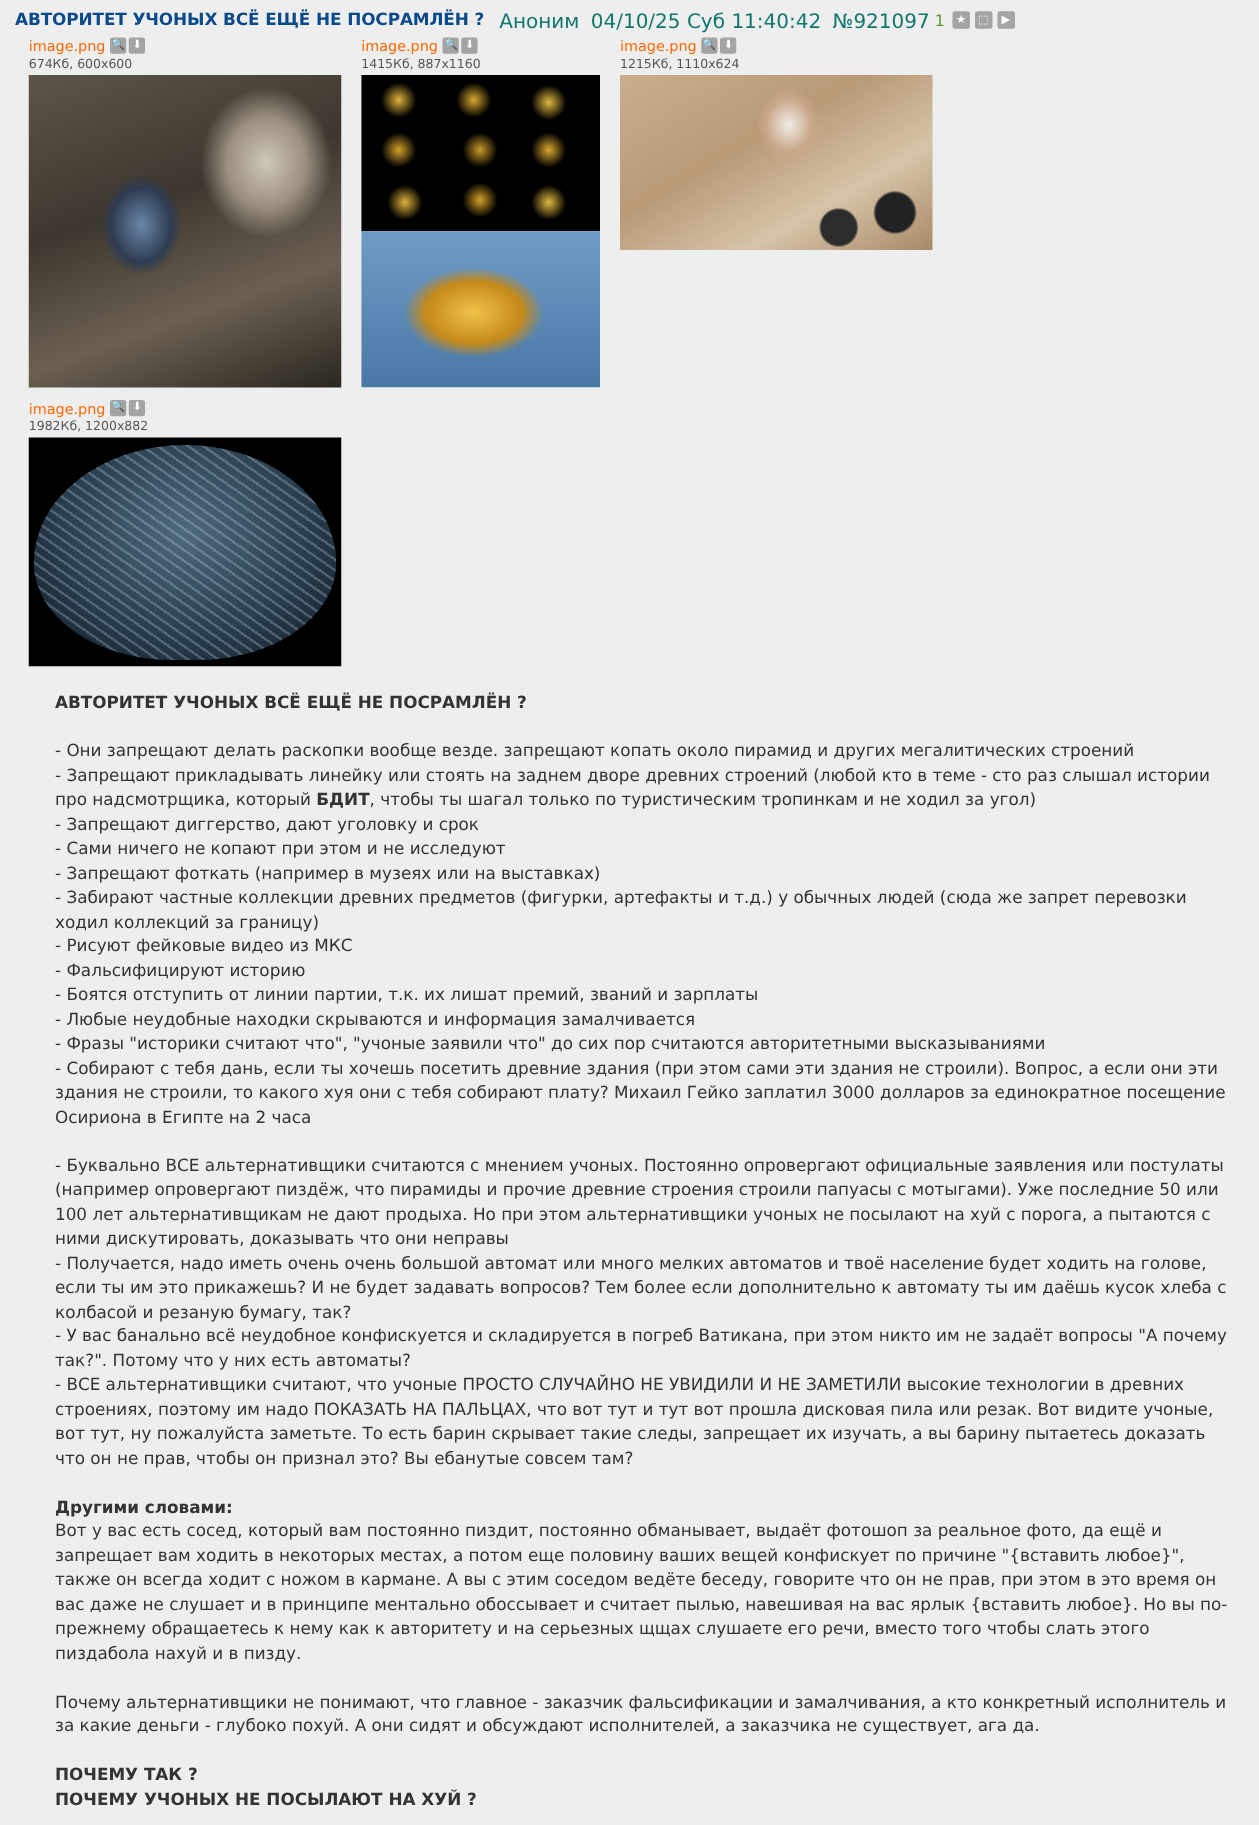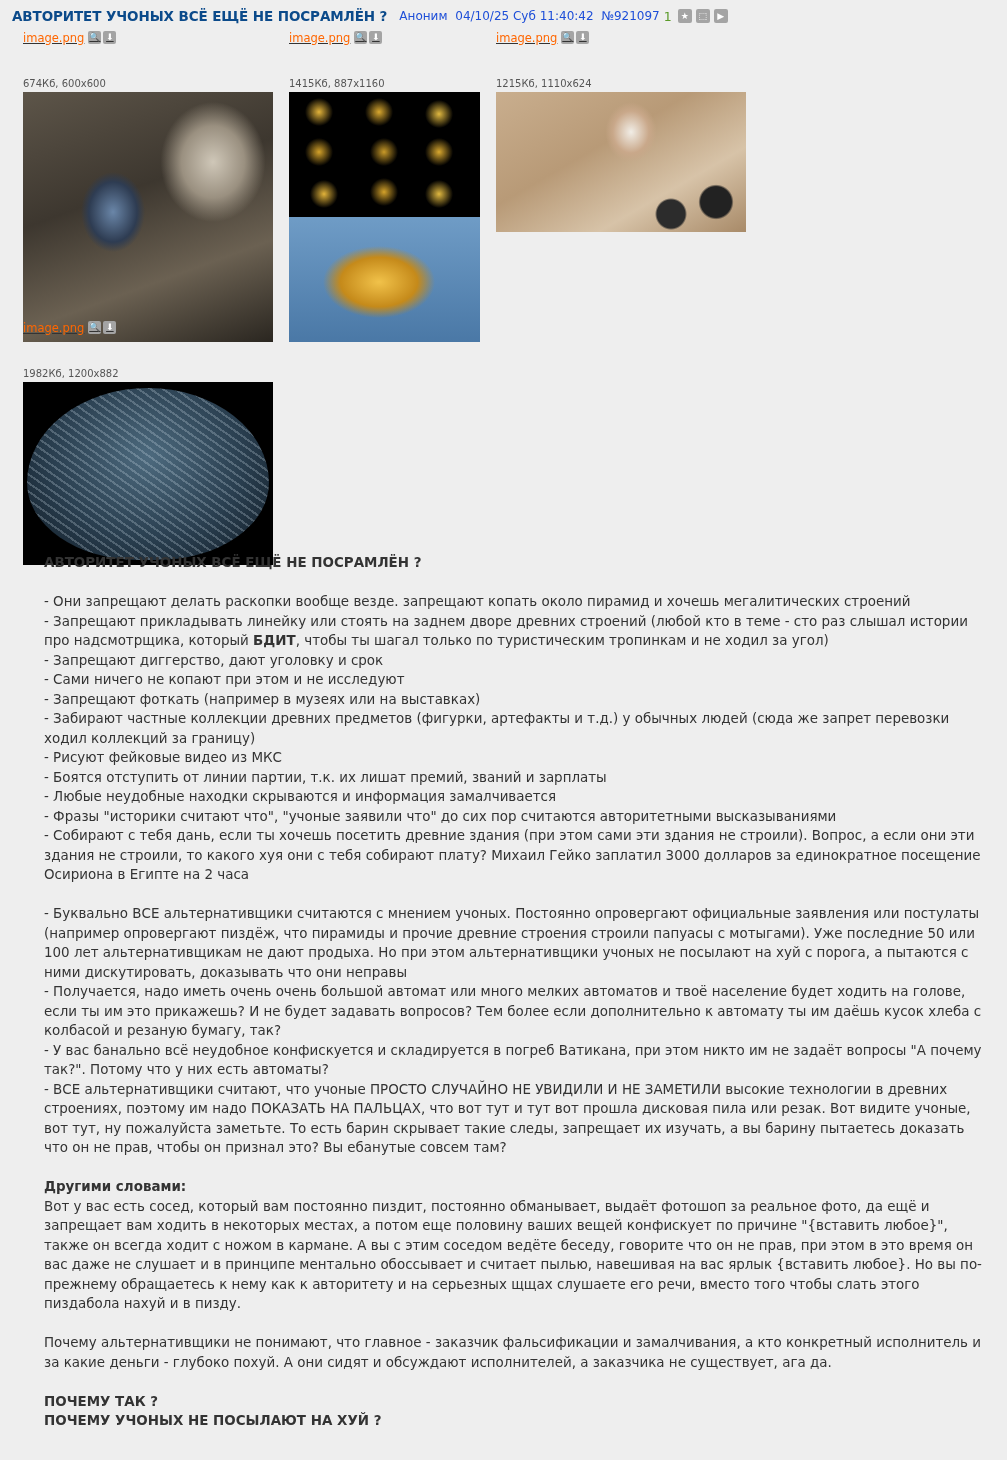--- a/index.html
+++ b/index.html
@@ -11,39 +11,39 @@
   }
   .post { position: relative; padding: 0; }
   .post-header {
     position: absolute; left: 12px; top: 6px; height: 20px;
     display: flex; align-items: center; white-space: nowrap;
   }
   .post-title {
     color: #0b4a8a; font-weight: bold; font-size: 13.5px; margin-right: 12px;
     letter-spacing: -0.1px;
   }
-  .post-meta { color: #1d4ed8; font-size: 12px; }
+  .post-meta { color: #0f766e; font-size: 16px; }
   .post-meta span { margin-right: 4px; }
   .post-replies { color: #5a9a28; font-size: 12.5px; margin-right: 6px; }
   .hdr-btn {
     width: 14px; height: 14px; background: #a4a4a4; border-radius: 2px;
     display: inline-flex; align-items: center; justify-content: center;
     margin-right: 4px; color: #fff; font-size: 9px; line-height: 1;
   }
   .file {
     position: absolute; font-size: 11px;
   }
-  .file-line { display: flex; align-items: center; height: 15px; text-decoration: underline; }
+  .file-line { display: flex; height: 15px; }
   .file-name { color: #ff6600; font-size: 11.5px; margin-right: 4px; }
   .file-btn {
     width: 13px; height: 13px; background: #a4a4a4; border-radius: 2px;
     display: inline-flex; align-items: center; justify-content: center;
     margin-right: 2px; color: #fff; font-size: 9px; line-height: 1;
   }
-  .file-info { color: #555; font-size: 10px; height: 13px; line-height: 13px; margin-bottom: 2px; margin-top: 32px; }
+  .file-info { color: #555; font-size: 10px; height: 13px; line-height: 13px; margin-bottom: 2px; }
   .thumb { display: block; overflow: hidden; position: relative; }
   .t1 { width: 250px; height: 250px;
     background:
       radial-gradient(ellipse 70px 80px at 190px 70px, #cfc7b8 0%, #9a9080 45%, transparent 75%),
       radial-gradient(ellipse 40px 50px at 90px 120px, #6a86a8 0%, #2e3c52 60%, transparent 80%),
       linear-gradient(160deg, #5d5549 0%, #3d372f 40%, #6b6152 70%, #2a2620 100%);
   }
   .t2 { width: 191px; height: 250px; }
   .t2 .top { height: 125px; background:
       radial-gradient(circle 14px at 30px 20px, #e2b33a 0%, transparent 100%),
@@ -141,27 +141,28 @@
     </div>
     <div class="file-info">1982Кб, 1200x882</div>
     <div class="thumb t4">
       <div class="stone"></div>
     </div>
   </div>
 
   <div class="post-body">
     <p class="b">АВТОРИТЕТ УЧОНЫХ ВСЁ ЕЩЁ НЕ ПОСРАМЛЁН ?</p>
     <div class="gap"></div>
-    <p>- Они запрещают делать раскопки вообще везде. запрещают копать около пирамид и хочешь мегалитических строений</p>
+    <p>- Они запрещают делать раскопки вообще везде. запрещают копать около пирамид и других мегалитических строений</p>
     <p><span>- Запрещают прикладывать линейку или стоять на заднем дворе древних строений (любой кто в теме - сто раз слышал истории про надсмотрщика, который </span><span class="b">БДИТ</span><span>, чтобы ты шагал только по туристическим тропинкам и не ходил за угол)</span></p>
     <p>- Запрещают диггерство, дают уголовку и срок</p>
     <p>- Сами ничего не копают при этом и не исследуют</p>
     <p>- Запрещают фоткать (например в музеях или на выставках)</p>
     <p>- Забирают частные коллекции древних предметов (фигурки, артефакты и т.д.) у обычных людей (сюда же запрет перевозки ходил коллекций за границу)</p>
     <p>- Рисуют фейковые видео из МКС</p>
+    <p>- Фальсифицируют историю</p>
     <p>- Боятся отступить от линии партии, т.к. их лишат премий, званий и зарплаты</p>
     <p>- Любые неудобные находки скрываются и информация замалчивается</p>
     <p>- Фразы "историки считают что", "учоные заявили что" до сих пор считаются авторитетными высказываниями</p>
     <p>- Собирают с тебя дань, если ты хочешь посетить древние здания (при этом сами эти здания не строили). Вопрос, а если они эти здания не строили, то какого хуя они с тебя собирают плату? Михаил Гейко заплатил 3000 долларов за единократное посещение Осириона в Египте на 2 часа</p>
     <div class="gap"></div>
     <p>- Буквально ВСЕ альтернативщики считаются с мнением учоных. Постоянно опровергают официальные заявления или постулаты (например опровергают пиздёж, что пирамиды и прочие древние строения строили папуасы с мотыгами). Уже последние 50 или 100 лет альтернативщикам не дают продыха. Но при этом альтернативщики учоных не посылают на хуй с порога, а пытаются с ними дискутировать, доказывать что они неправы</p>
     <p>- Получается, надо иметь очень очень большой автомат или много мелких автоматов и твоё население будет ходить на голове, если ты им это прикажешь? И не будет задавать вопросов? Тем более если дополнительно к автомату ты им даёшь кусок хлеба с колбасой и резаную бумагу, так?</p>
     <p>- У вас банально всё неудобное конфискуется и складируется в погреб Ватикана, при этом никто им не задаёт вопросы "А почему так?". Потому что у них есть автоматы?</p>
     <p>- ВСЕ альтернативщики считают, что учоные ПРОСТО СЛУЧАЙНО НЕ УВИДИЛИ И НЕ ЗАМЕТИЛИ высокие технологии в древних строениях, поэтому им надо ПОКАЗАТЬ НА ПАЛЬЦАХ, что вот тут и тут вот прошла дисковая пила или резак. Вот видите учоные, вот тут, ну пожалуйста заметьте. То есть барин скрывает такие следы, запрещает их изучать, а вы барину пытаетесь доказать что он не прав, чтобы он признал это? Вы ебанутые совсем там?</p>
     <div class="gap"></div>

